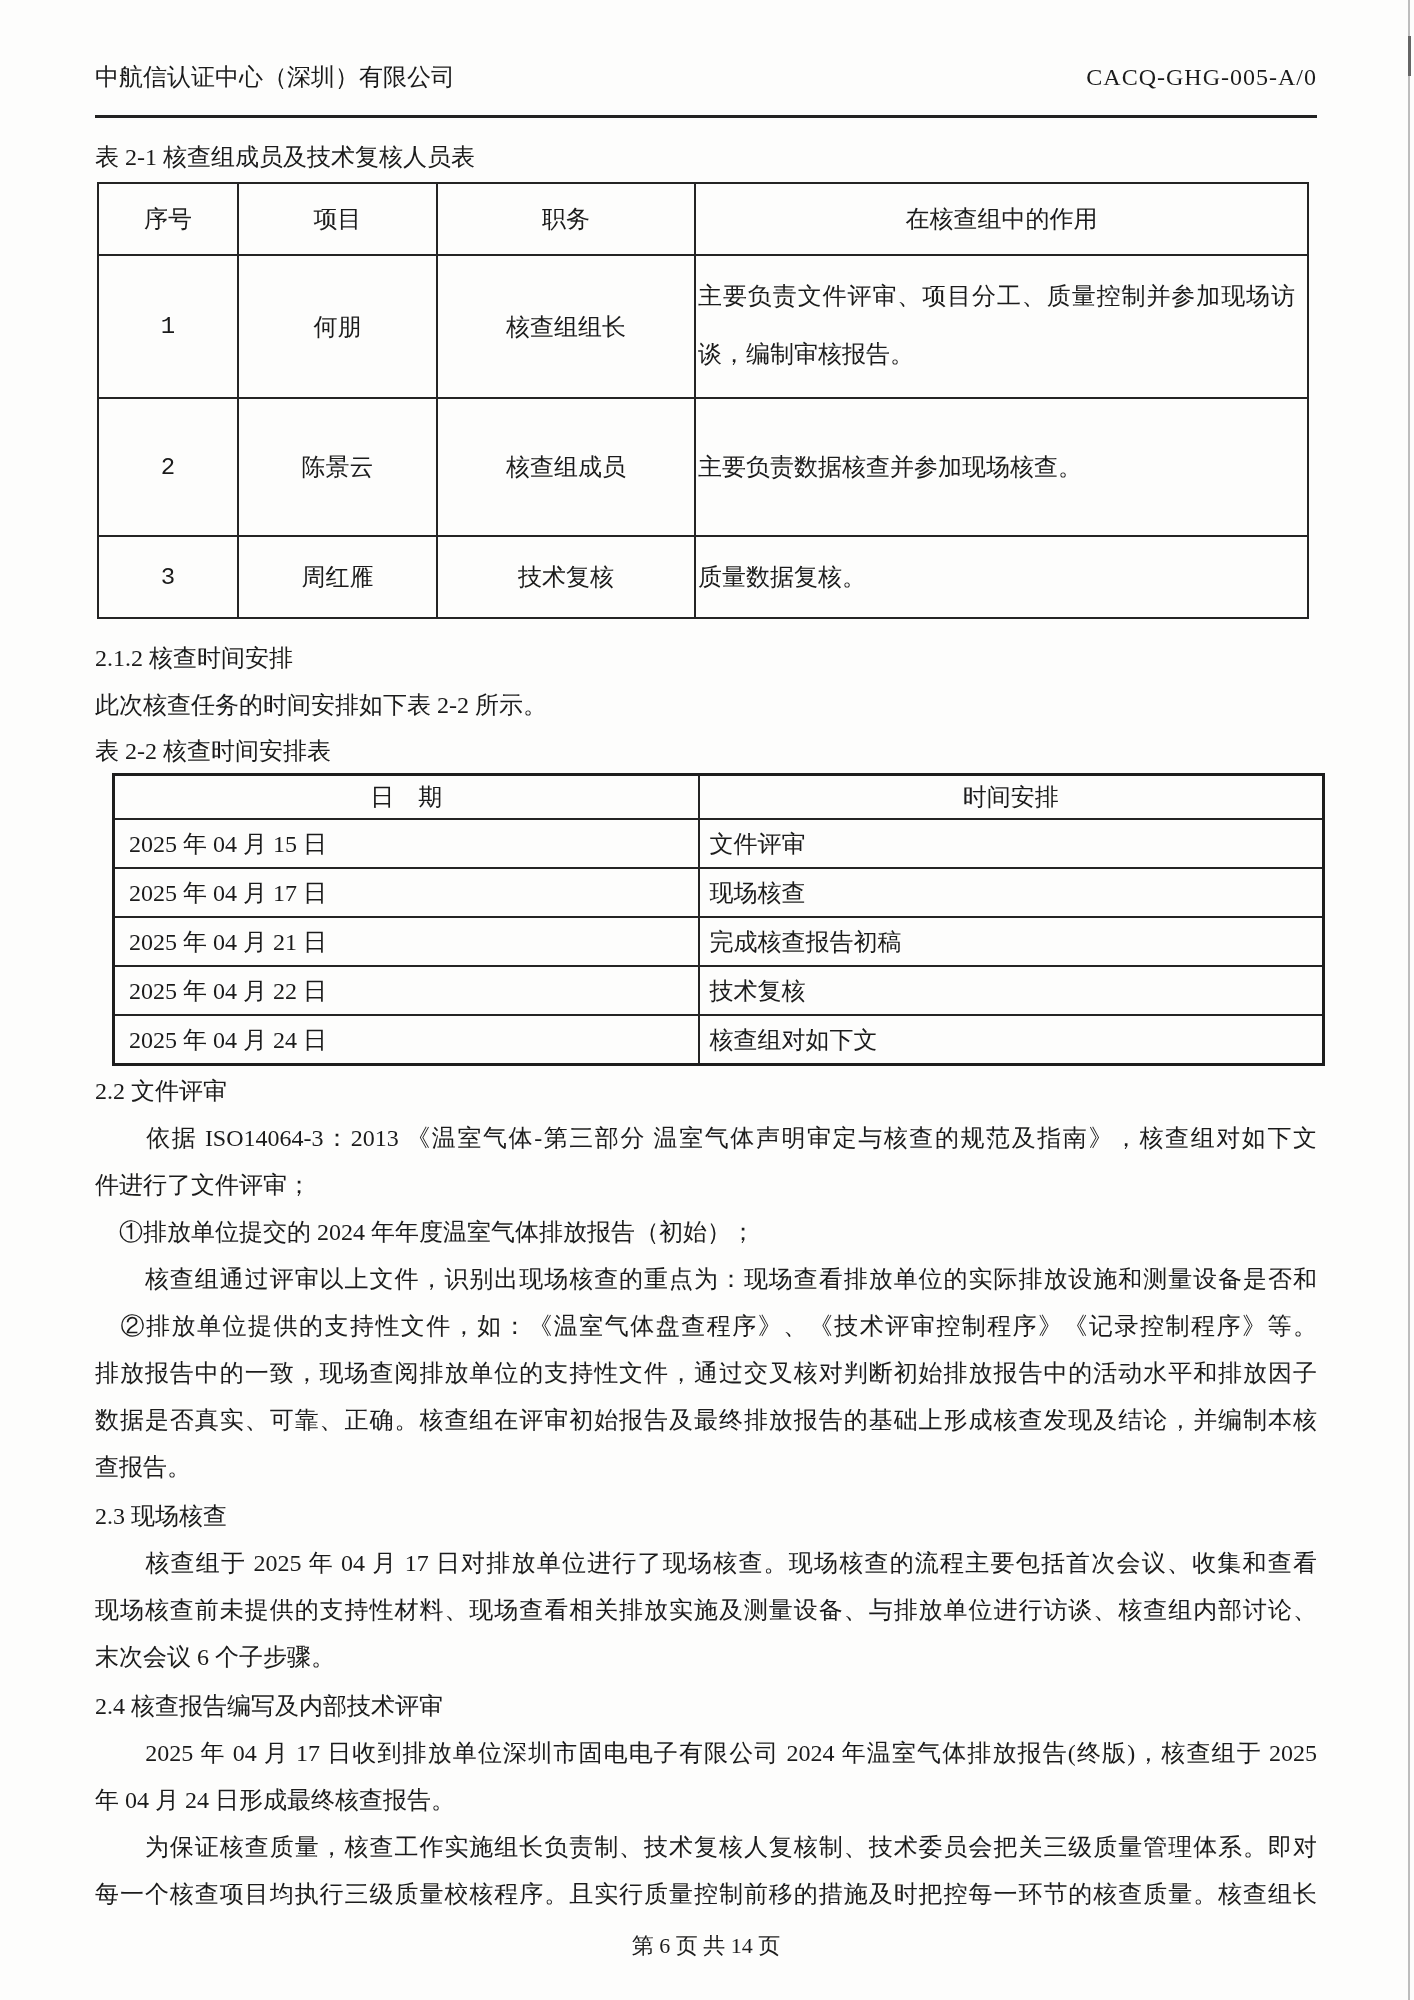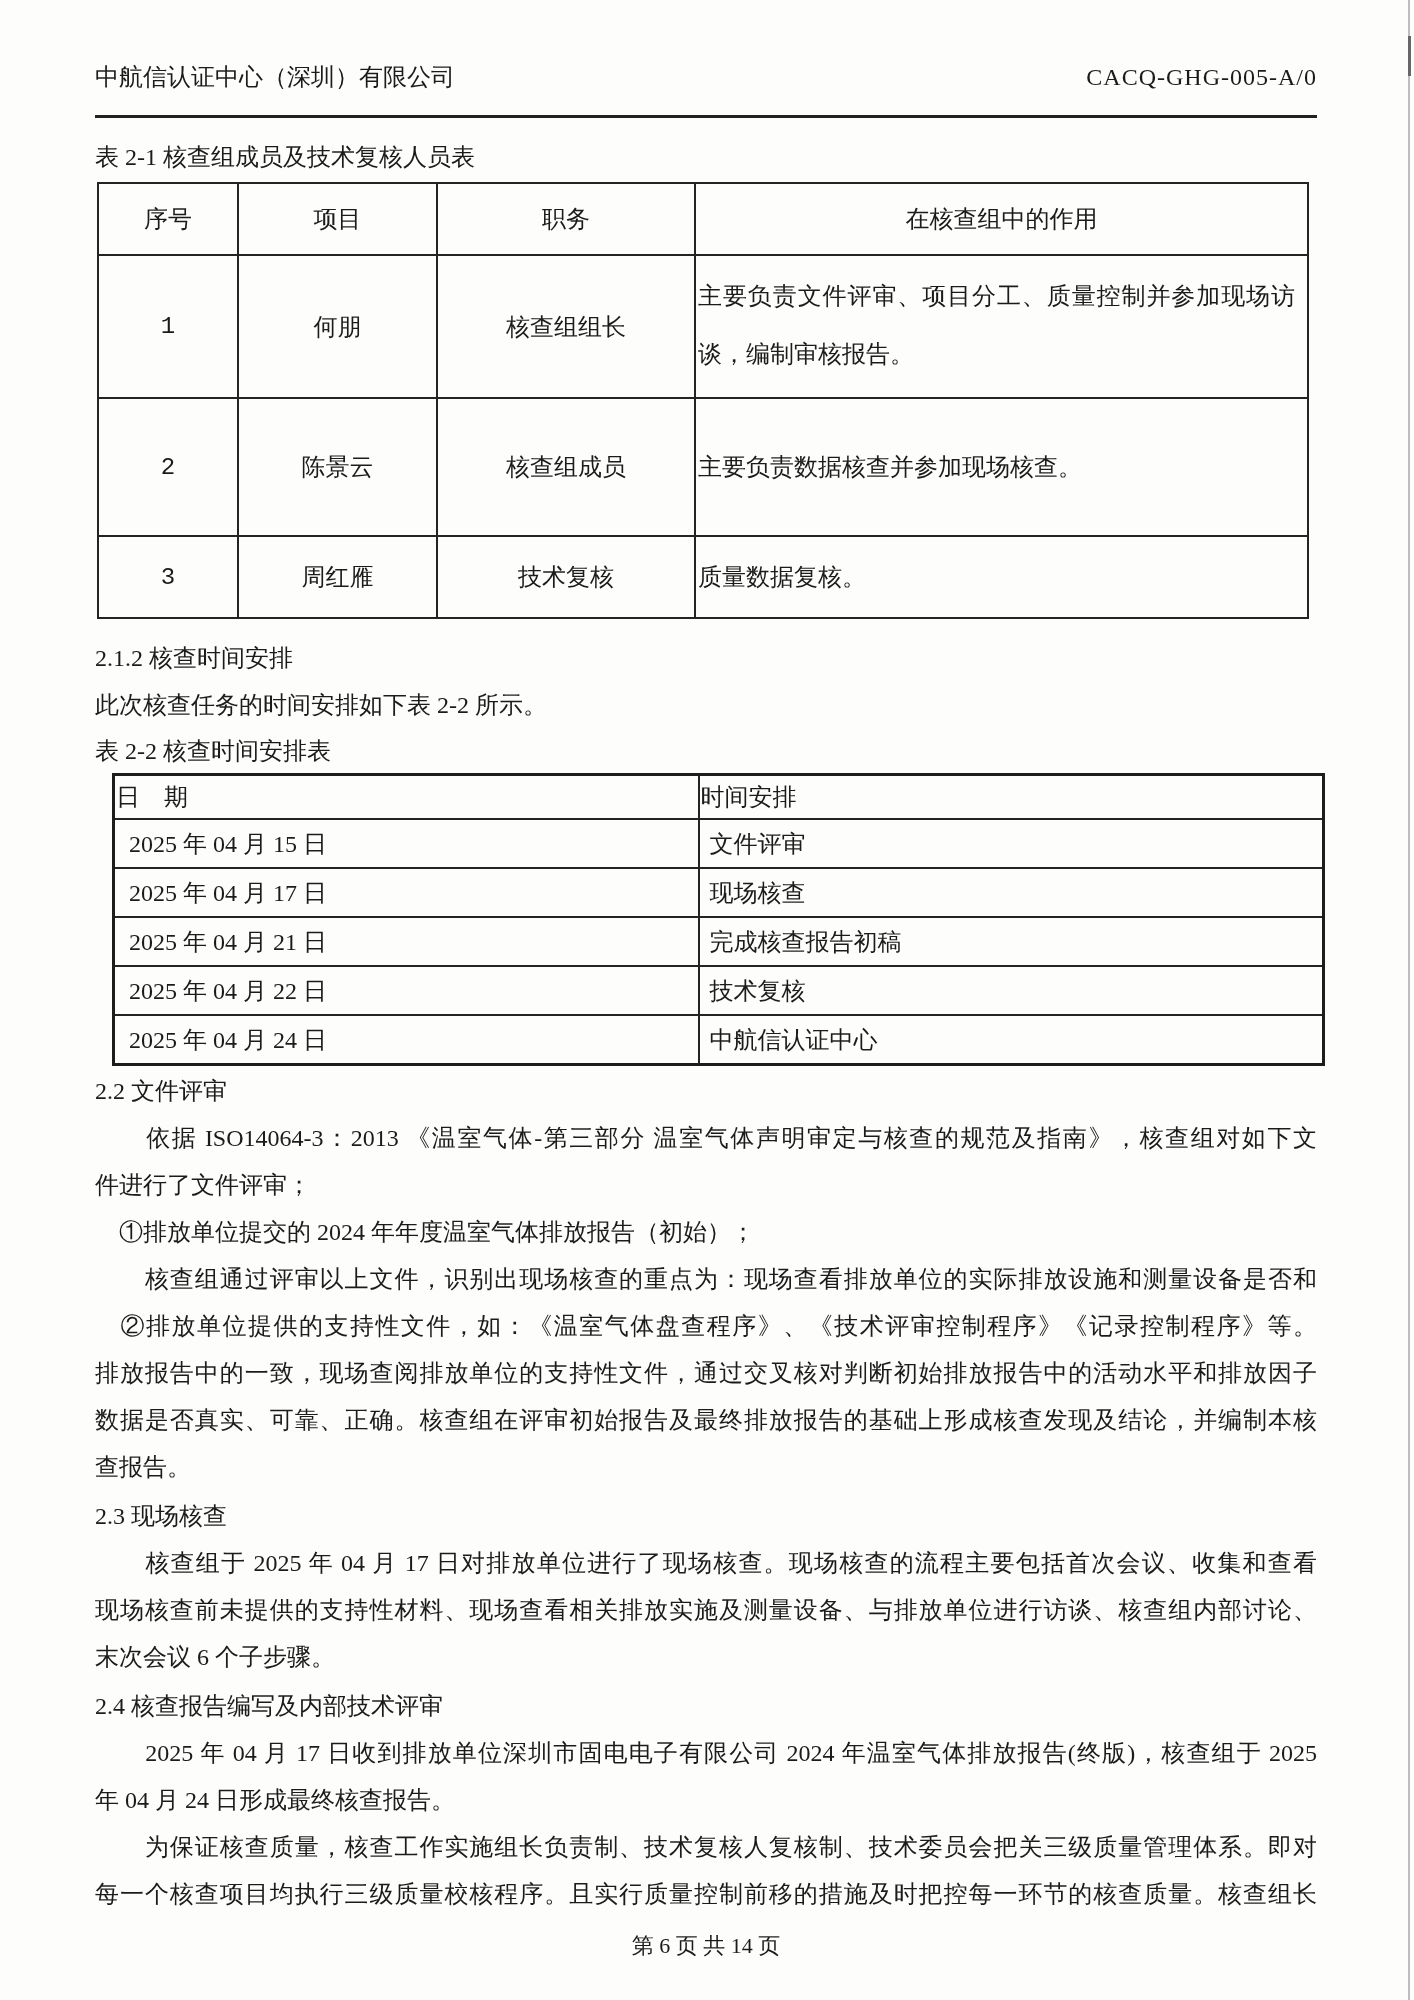--- a/index.html
+++ b/index.html
@@ -38,21 +38,21 @@
   .t1 .r2 td{height:134px;}
   .t1 .r3 td{height:78px;}
   .t1 td.duty{text-align:left;padding:0 12px 0 2px;}
   .t1 .r1 td.duty .dln{line-height:58px;}
   .dln-j{text-align:justify;text-align-last:justify;text-justify:inter-character;}
 
   .t2 .hrow2 th{height:40px;}
   .t2 td{height:45px;text-align:left;}
   .t2 td.c1{padding-left:14px;}
   .t2 td.c2{padding-left:10px;}
-  .t2 .hrow2 th{text-align:left;}
+  .t2 .hrow2 th{text-align:center;}
 
   .h2{font-size:24px;line-height:47px;margin-top:2px;}
   .ln{font-size:24px;line-height:47px;text-align:justify;}
   .j{text-align-last:justify;text-justify:inter-character;}
 
   .doc-footer{margin-top:6px;font-size:22px;line-height:44px;text-align:center;}
 </style>
 </head>
 <body>
 
@@ -131,21 +131,21 @@
     <tr>
       <td class="c1">2025 年 04 月 21 日</td>
       <td class="c2">完成核查报告初稿</td>
     </tr>
     <tr>
       <td class="c1">2025 年 04 月 22 日</td>
       <td class="c2">技术复核</td>
     </tr>
     <tr>
       <td class="c1">2025 年 04 月 24 日</td>
-      <td class="c2">中航信认证中心</td>
+      <td class="c2">核查组对如下文</td>
     </tr>
   </tbody>
     </table>
 
   <div class="h2">2.2 文件评审</div>
   <div class="ln j">　　依据 ISO14064-3：2013 《温室气体-第三部分  温室气体声明审定与核查的规范及指南》，核查组对如下文</div>
   <div class="ln">件进行了文件评审；</div>
   <div class="ln">　①排放单位提交的 2024 年年度温室气体排放报告（初始）；</div>
   <div class="ln j">　　核查组通过评审以上文件，识别出现场核查的重点为：现场查看排放单位的实际排放设施和测量设备是否和</div>
   <div class="ln j">　②排放单位提供的支持性文件，如：《温室气体盘查程序》、《技术评审控制程序》《记录控制程序》等。</div>

